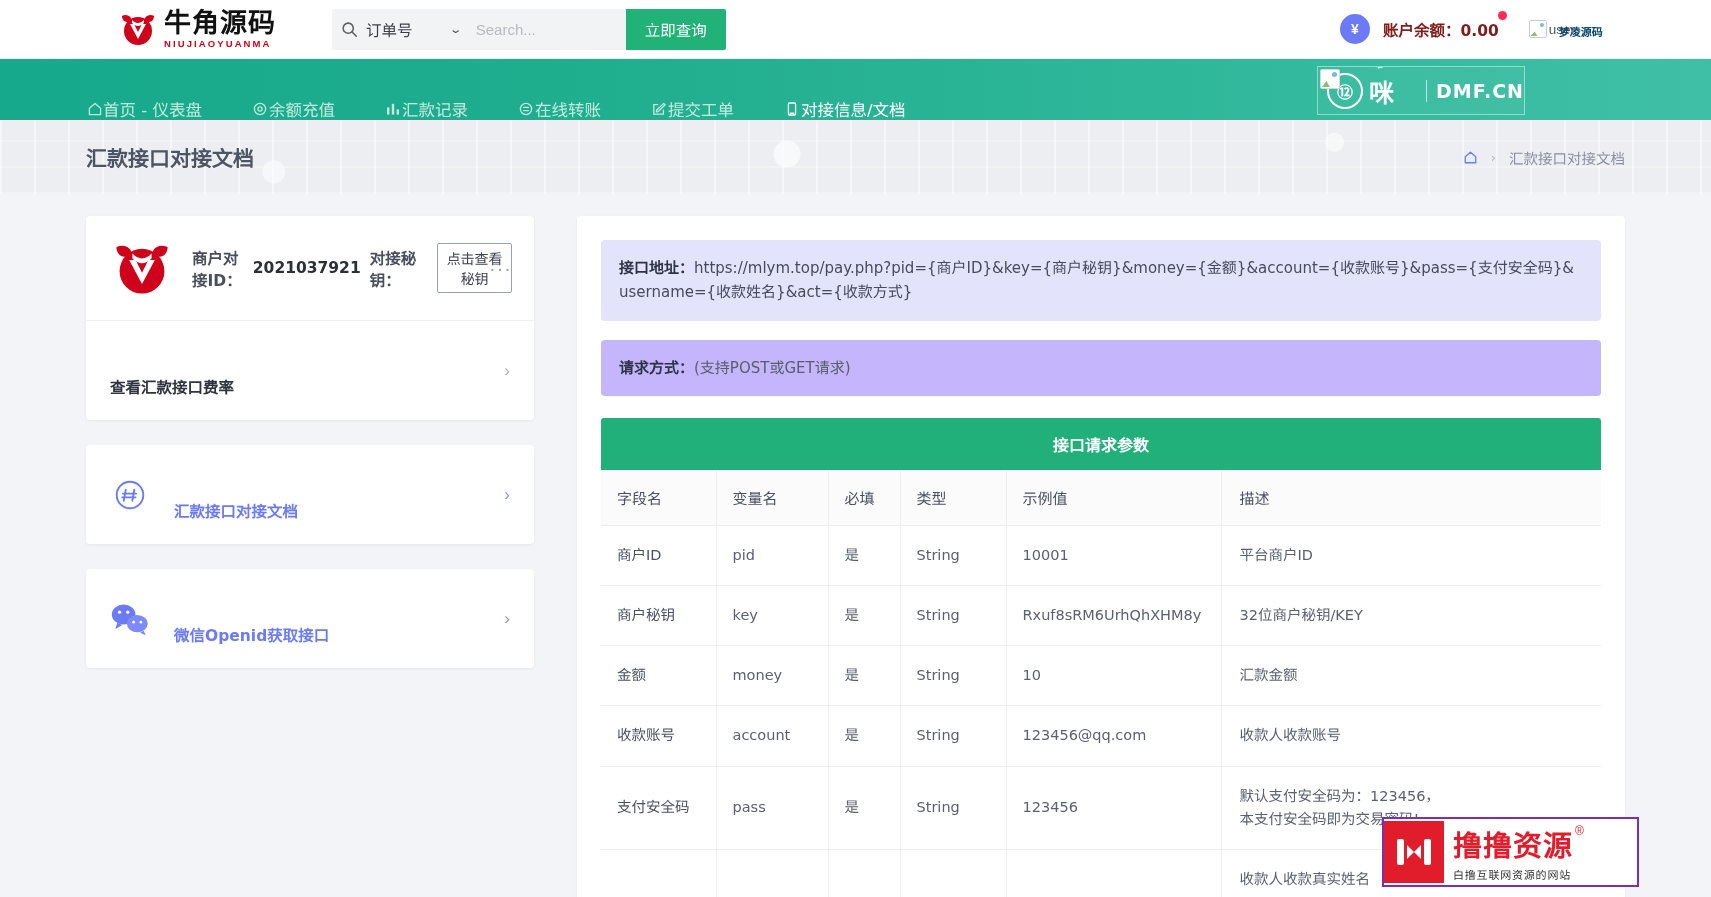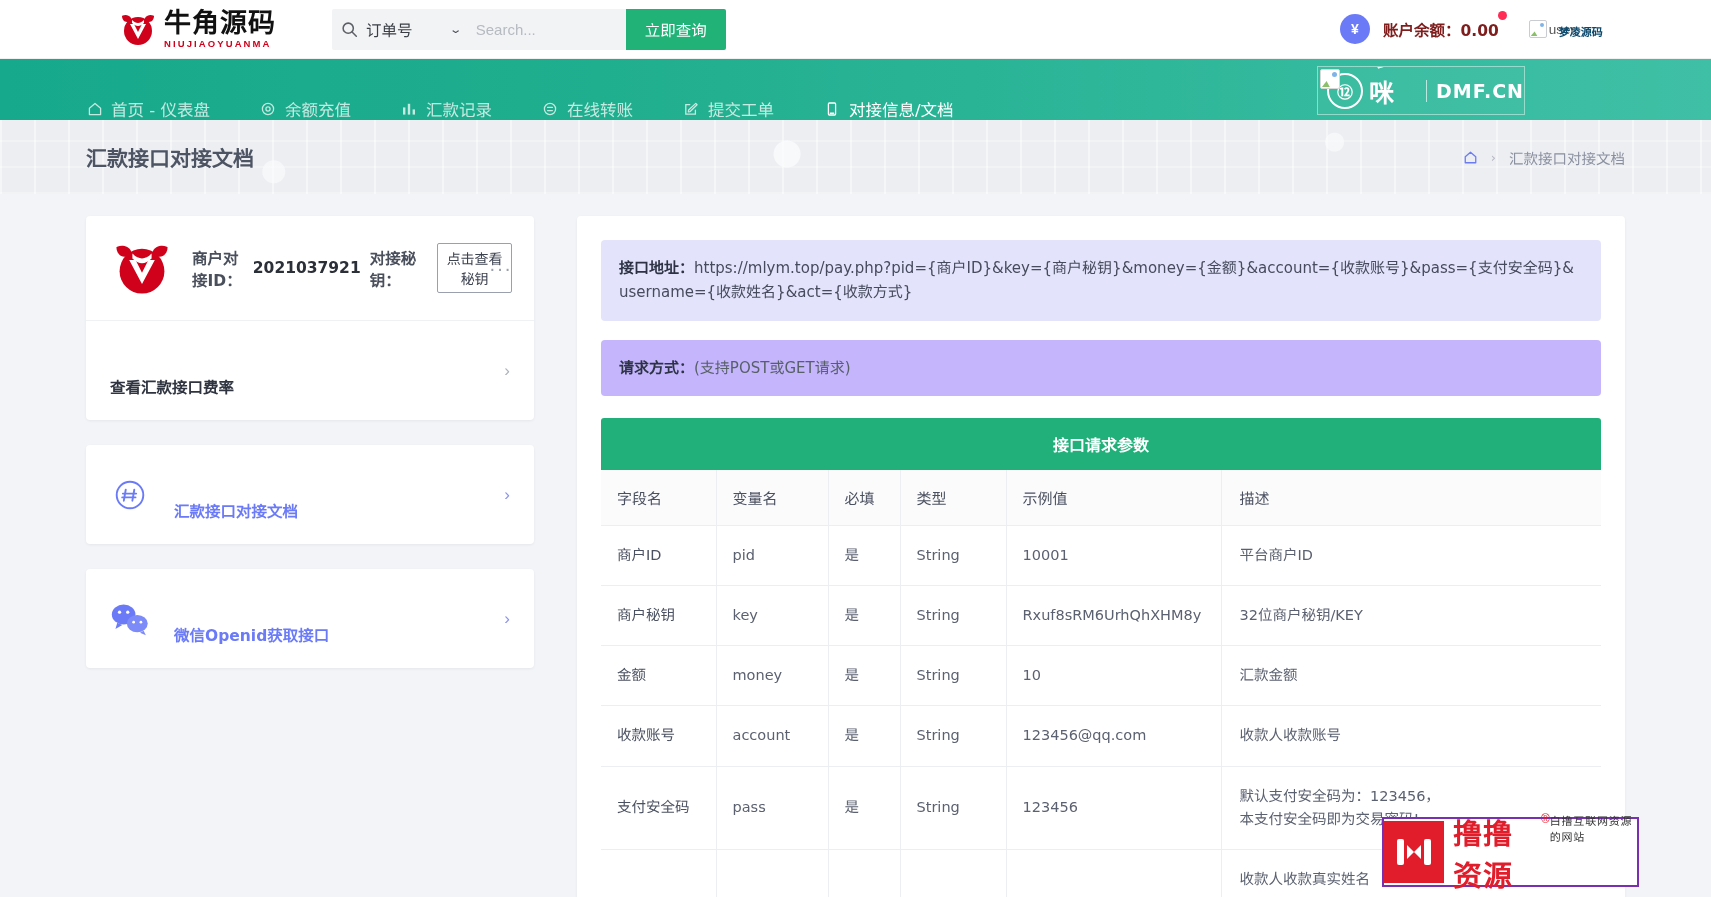--- a/index.html
+++ b/index.html
@@ -121,21 +121,21 @@
 
   
   .nav{
     position:relative;
     height:61px;
     background:linear-gradient(90deg,#17a98c 0%,#1fae8e 35%,#3fc0a6 100%);
     display:flex;align-items:center;
   }
   .nav-inner{display:flex;align-items:center;margin-left:86px;gap:0;}
   .nav-item{
-    display:flex;align-items:center;gap:8px;
+    display:flex;align-items:center;gap:0;
     color:rgba(255,255,255,.74);
     font-size:16.5px;
     padding:0 25px;
     cursor:pointer;
     white-space:nowrap;
     font-family:"DejaVu Sans","Liberation Sans",sans-serif;
     margin-top:39px;
   }
   .nav-item:first-child{padding-left:0;}
   .nav-item.active{color:#ffffff;}
@@ -605,21 +605,21 @@
 
   <div style="position:absolute;right:72px;bottom:10px;width:253px;height:66px;background:#ffffff;border:2px solid #7a2fb0;display:flex;align-items:center;z-index:50;">
     <div style="width:60px;height:62px;background:#e11d2b;display:flex;align-items:center;justify-content:center;flex:0 0 auto;">
       <svg width="40" height="34" viewBox="0 0 40 34">
         <rect x="3" y="4" width="7" height="26" rx="2" fill="#fff"></rect>
         <rect x="30" y="4" width="7" height="26" rx="2" fill="#fff"></rect>
         <path d="M13 10 L20 17 L13 24 Z" fill="#fff"></path>
         <path d="M27 10 L20 17 L27 24 Z" fill="#fff"></path>
       </svg>
     </div>
-    <div style="flex:1 1 auto;display:flex;flex-direction:row;justify-content:center;padding-left:9px;">
+    <div style="flex:1 1 auto;display:flex;flex-direction:column;justify-content:center;padding-left:9px;">
       <div style="display:flex;align-items:flex-start;">
         <span style="font-size:29px;font-weight:bold;color:#e11d2b;letter-spacing:1px;font-family:'DejaVu Sans','Liberation Sans',sans-serif;">撸撸资源</span>
         <span style="font-size:12px;color:#e11d2b;margin-top:2px;margin-left:2px;">®</span>
       </div>
       <div style="font-size:11px;color:#333;letter-spacing:.8px;margin-top:2px;font-family:'DejaVu Sans','Liberation Sans',sans-serif;">白撸互联网资源的网站</div>
     </div>
   </div>
 
 </div>
 

